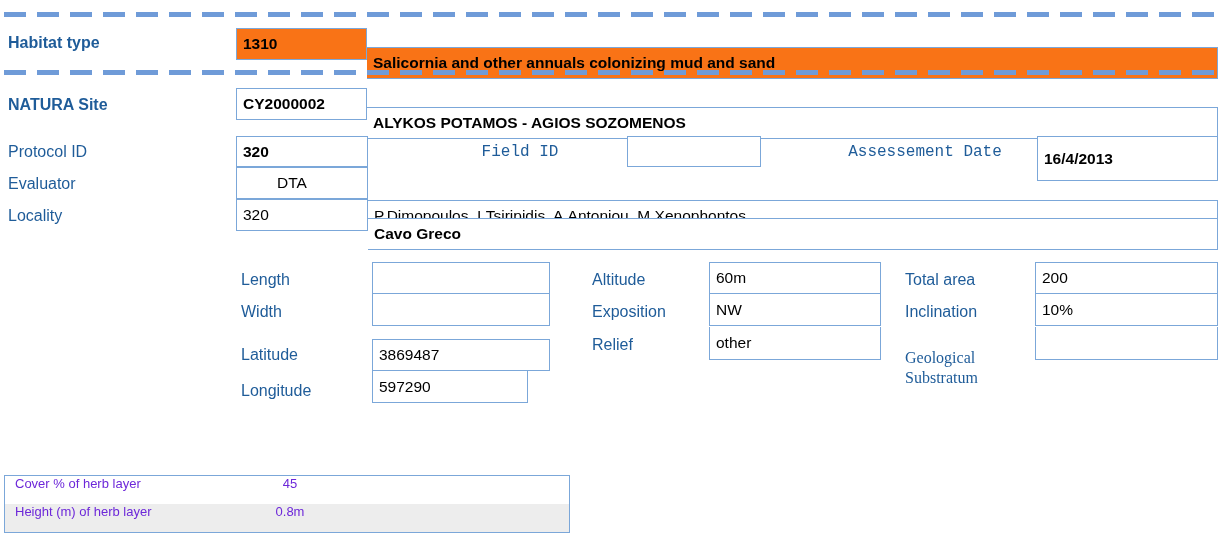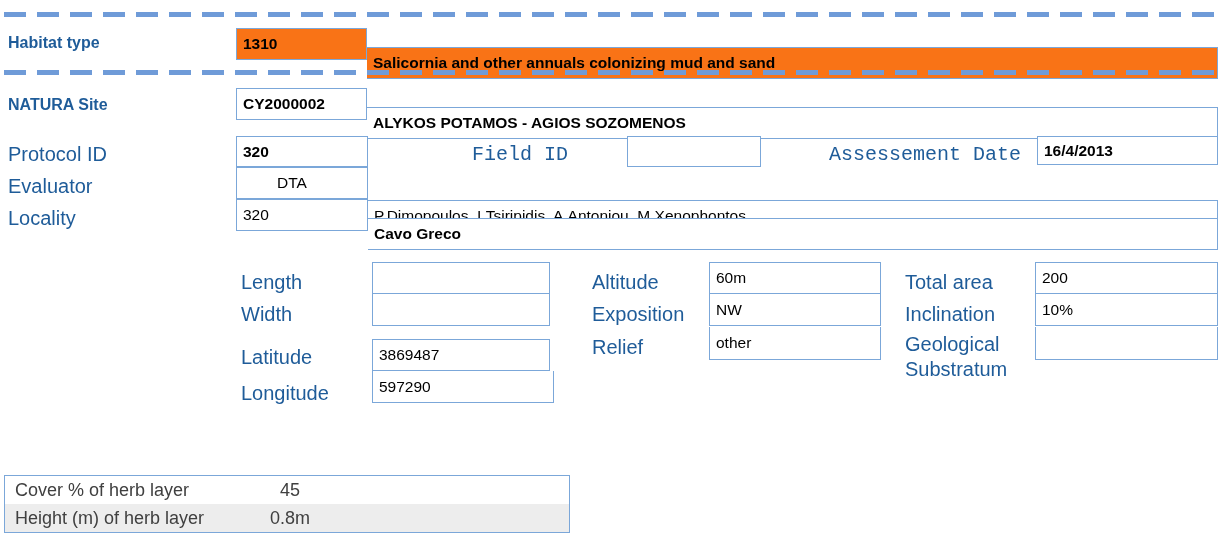--- a/index.html
+++ b/index.html
@@ -25,21 +25,21 @@
     height: 5px;
     background-image: repeating-linear-gradient(
         to right,
         #6f9bd8 0px, #6f9bd8 22px,
         rgba(0,0,0,0) 22px, rgba(0,0,0,0) 33px);
   }
 
   
   .lbl {
     color: #1f5c99;
-    font-size: 20px;
+    font-size: 16px;
     line-height: 1.25;
     white-space: nowrap;
   }
   .lbl-bold { font-weight: bold; font-size: 16px; }
   .lbl-center { text-align: center; font-family: Liberation Mono, monospace; }
 
   
   .box {
     box-sizing: border-box;
     border: 1px solid #7ba7d9;
@@ -58,24 +58,24 @@
   .box-notop  { border-top: none; }
 
   
   .sum-table {
     box-sizing: border-box;
     border: 1px solid #7ba7d9;
     background: #ffffff;
   }
   .sum-row {
     display: flex;
-    align-items: center;
+    align-items: flex-start;
     height: 28px;
-    font-size: 18px;
-    color: #404040;
+    font-size: 13px;
+    color: #6d28d9;
   }
   .sum-row.alt { background: #ededed; }
   .sum-key   { width: 215px; padding-left: 10px; white-space: nowrap; }
   .sum-val   { width: 120px; text-align: center; white-space: nowrap; }
 </style>
 </head>
 <body>
 
 <div class="abs dash-rule" style="top:12px;"></div>
 
@@ -96,21 +96,21 @@
 <div class="abs lbl" style="left:8px; top:142px;">Protocol ID</div>
 
 <div class="abs box box-bold" style="left:236px; top:136px; width:132px; height:31px;">320</div>
 
 <div class="abs lbl lbl-center" style="left:440px; top:142px; width:160px;">Field ID</div>
 
 <div class="abs box" style="left:627px; top:136px; width:134px; height:31px;"></div>
 
 <div class="abs lbl lbl-center" style="left:820px; top:142px; width:210px;">Assessement Date</div>
 
-<div class="abs box box-bold" style="left:1037px; top:136px; width:181px; height:29px;">16/4/2013</div>
+<div class="abs box box-bold" style="left:1037px; top:136px; width:181px; height:45px;">16/4/2013</div>
 
 <div class="abs lbl" style="left:8px; top:174px;">Evaluator</div>
 
 <div class="abs box" style="left:236px; top:167px; width:132px; height:32px;padding-left:40px;">DTA</div>
 
 <div class="abs box box-noleft" style="left:368px; top:181px; width:850px; height:32px;text-decoration:underline;">P.Dimopoulos, I.Tsiripidis, A.Antoniou, M.Xenophontos</div>
 
 <div class="abs lbl" style="left:8px; top:206px;">Locality</div>
 
 <div class="abs box" style="left:236px; top:199px; width:132px; height:32px;">320</div>
@@ -120,38 +120,38 @@
 <div class="abs lbl" style="left:241px; top:270px;">Length</div>
 <div class="abs box" style="left:372px; top:262px; width:178px; height:32px;"></div>
 
 <div class="abs lbl" style="left:241px; top:302px;">Width</div>
 <div class="abs box box-notop" style="left:372px; top:294px; width:178px; height:32px;"></div>
 
 <div class="abs lbl" style="left:241px; top:345px;">Latitude</div>
 <div class="abs box" style="left:372px; top:339px; width:178px; height:32px;">3869487</div>
 
 <div class="abs lbl" style="left:241px; top:381px;">Longitude</div>
-<div class="abs box box-notop" style="left:372px; top:371px; width:182px; height:32px;">597290</div>
+<div class="abs box box-notop" style="left:372px; top:371px; width:156px; height:32px;">597290</div>
 
 <div class="abs lbl" style="left:592px; top:270px;">Altitude</div>
 <div class="abs box" style="left:709px; top:262px; width:172px; height:32px;">60m</div>
 
 <div class="abs lbl" style="left:592px; top:302px;">Exposition</div>
 <div class="abs box box-notop" style="left:709px; top:294px; width:172px; height:32px;">NW</div>
 
 <div class="abs lbl" style="left:592px; top:335px;">Relief</div>
 <div class="abs box box-notop" style="left:709px; top:327px; width:172px; height:33px;">other</div>
 
 <div class="abs lbl" style="left:905px; top:270px;">Total area</div>
 <div class="abs box" style="left:1035px; top:262px; width:183px; height:32px;">200</div>
 
 <div class="abs lbl" style="left:905px; top:302px;">Inclination</div>
 <div class="abs box box-notop" style="left:1035px; top:294px; width:183px; height:32px;">10%</div>
 
-<div class="abs lbl" style="left:905px; top:332px;">
+<div class="abs lbl" style="left:905px; top:348px;font-family:Liberation Serif, serif;">
   <span>Geological</span><br>
   <span>Substratum</span>
 </div>
 <div class="abs box box-notop" style="left:1035px; top:327px; width:183px; height:33px;"></div>
 
 <div class="abs sum-table" style="left:4px; top:475px; width:566px; height:58px;">
 
   <div class="sum-row">
     <div class="sum-key">Cover % of herb layer</div>
     <div class="sum-val">45</div>

